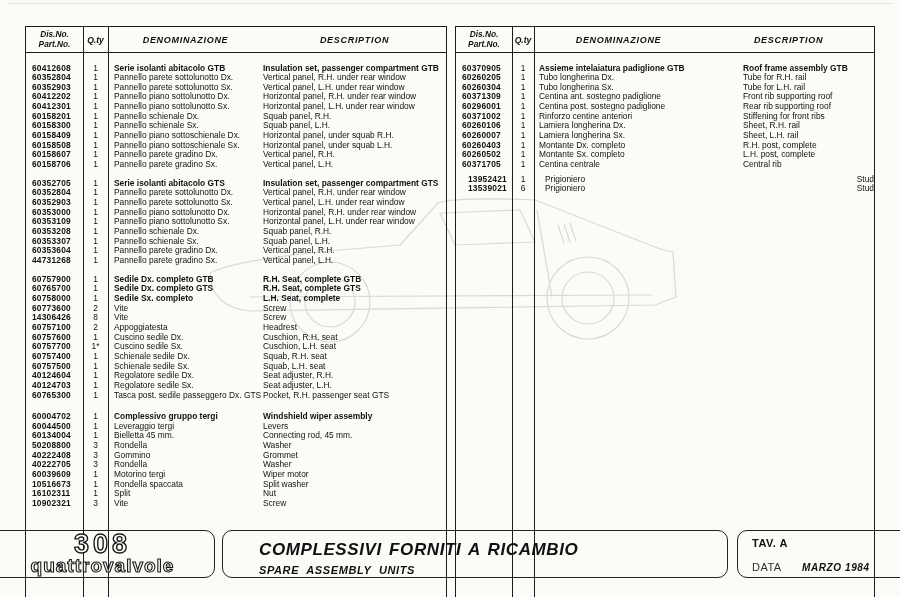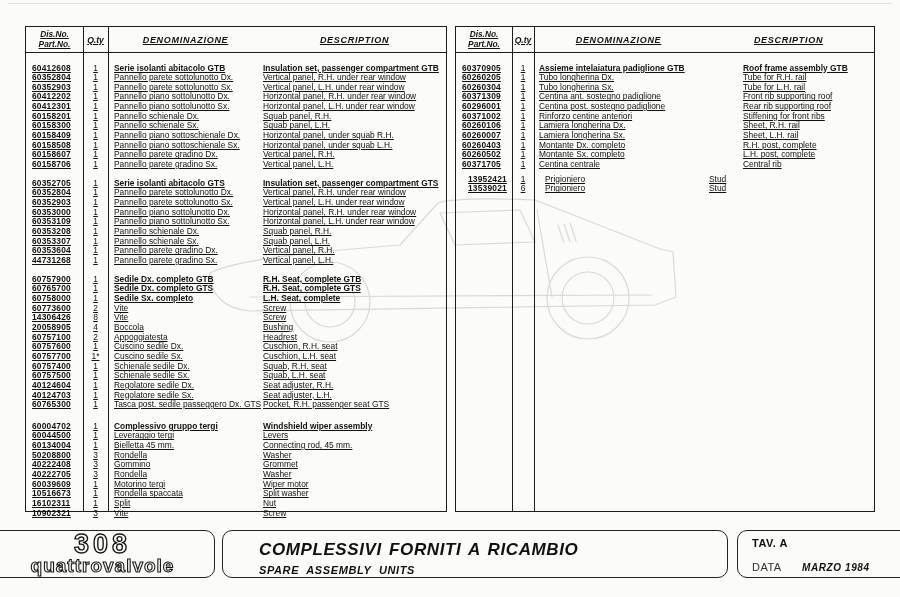--- a/index.html
+++ b/index.html
@@ -7,21 +7,21 @@
     position:relative; width:900px; height:597px; overflow:hidden;
     background:#fbfbf8; font-family:"Liberation Sans","DejaVu Sans",sans-serif;
     color:#111;
   }
   .scan-line{position:absolute; left:8px; top:3px; width:884px; height:1px; background:#e2e2e0;}
 
   
   .watermark{position:absolute; left:190px; top:185px; width:500px; height:180px;}
 
   
-  .ptable{position:absolute; top:26px; height:486px; border:1.6px solid #1c1c1c; background:transparent; box-sizing:border-box;text-decoration:underline;}
+  .ptable{position:absolute; top:26px; height:572px; border:1.6px solid #1c1c1c; background:transparent; box-sizing:border-box;}
   .ptable.lt{left:25px; width:422px;}
   .ptable.rt{left:455px; width:420px;}
   .vdiv{position:absolute; top:0; bottom:0; width:1.2px; background:#1c1c1c;}
   .lt .vdiv.d1{left:57px;} .lt .vdiv.d2{left:82px;}
   .rt .vdiv.d1{left:56px;} .rt .vdiv.d2{left:78px;}
 
   .thead{height:25px; border-bottom:1.6px solid #1c1c1c; display:flex; align-items:center; font-style:italic;}
   .thead .h1{box-sizing:border-box; text-align:center; font-weight:700; font-size:8.3px; line-height:9.3px;}
   .thead .h2{box-sizing:border-box; text-align:center; font-weight:700; font-size:8.6px;}
   .thead .h3,.thead .h4{box-sizing:border-box; text-align:center; font-weight:700; font-size:9px; letter-spacing:.7px;}
@@ -40,21 +40,21 @@
   .lt .row .c2{width:25px;}
   .lt .row .c3{width:155px; padding-left:6px;}
   .lt .row .c4{flex:1; flex-shrink:1;}
   .rt .row .c1{width:56px; padding-left:6px;}
   .rt .row .c2{width:22px;}
   .rt .row .c3{width:169px; padding-left:5px;}
   .rt .row .c4{flex:1; flex-shrink:1;padding-left:40px;}
   .row.bold .c3,.row.bold .c4{font-weight:700;}
   .row.indent .c1{padding-left:12px;}
   .row.indent .c3{padding-left:11px;}
-  .row.indent .c4{padding-left:6px;}
+  .row.indent .c4{padding-left:6px;text-align:right;}
 
   
   .fbox{position:absolute; top:530px; height:48px; border:1.6px solid #222; border-radius:10px; box-sizing:border-box; background:transparent;}
   .fbox.logo-box{left:-10px; width:225px; text-align:center;}
   .fbox.title-box{left:222px; width:506px;}
   .fbox.tav-box{left:737px; width:175px;}
 
   .logo-308{
     margin-top:1px; font-size:27px; line-height:24px; font-weight:900; letter-spacing:4px;
     color:#fbfbf8; -webkit-text-stroke:1.4px #161616;
@@ -252,26 +252,20 @@
             <span class="c3">Vite</span>
             <span class="c4">Screw</span>
           </div>
           <div class="row">
             <span class="c1">14306426</span>
             <span class="c2">8</span>
             <span class="c3">Vite</span>
             <span class="c4">Screw</span>
           </div>
           <div class="row">
-            <span class="c1">20058905</span>
-            <span class="c2">4</span>
-            <span class="c3">Boccola</span>
-            <span class="c4">Bushing</span>
-          </div>
-          <div class="row">
             <span class="c1">60757100</span>
             <span class="c2">2</span>
             <span class="c3">Appoggiatesta</span>
             <span class="c4">Headrest</span>
           </div>
           <div class="row">
             <span class="c1">60757600</span>
             <span class="c2">1</span>
             <span class="c3">Cuscino sedile Dx.</span>
             <span class="c4">Cuschion, R.H. seat</span>

